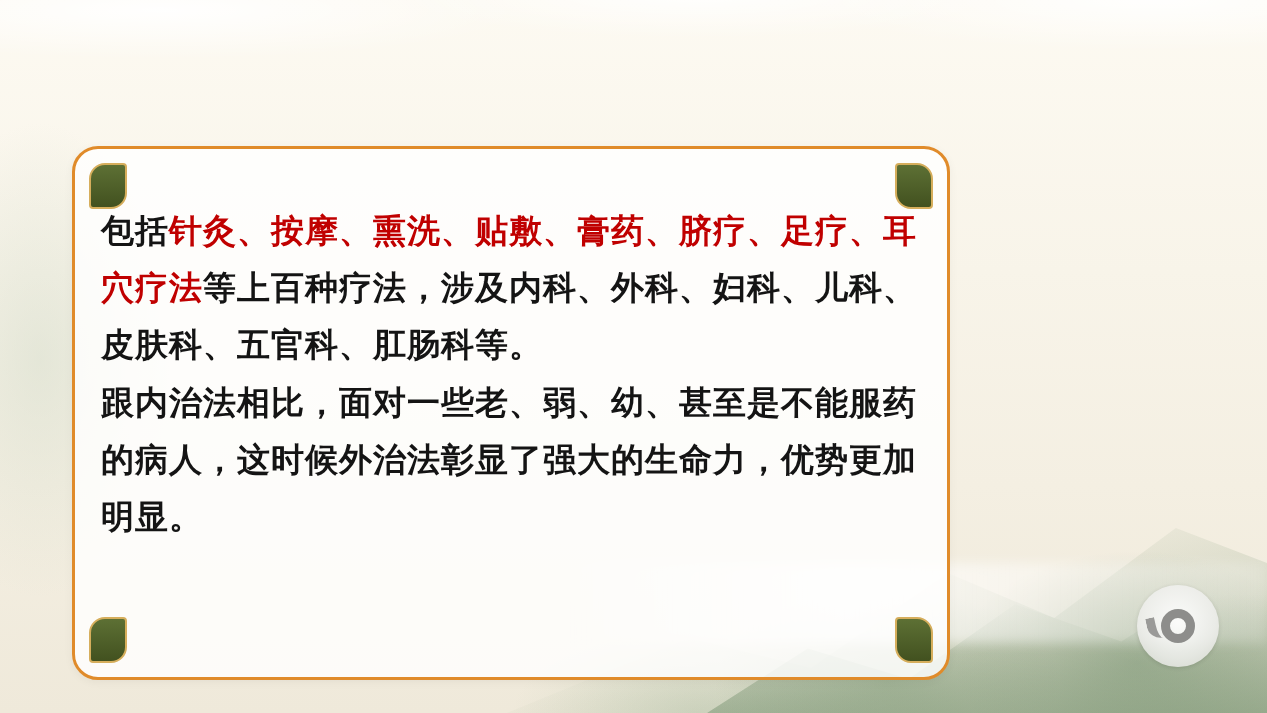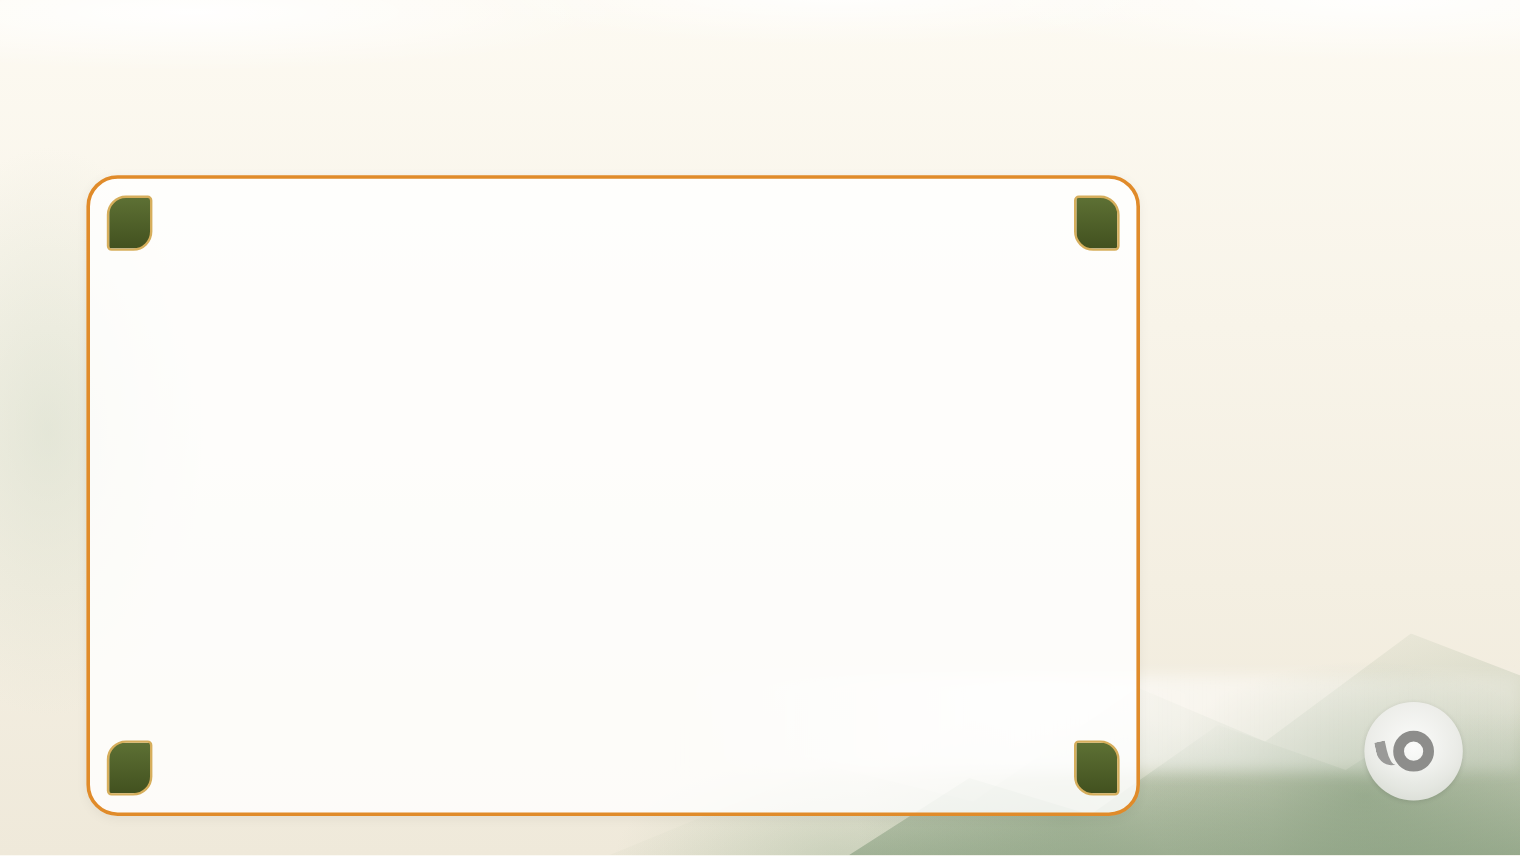--- a/index.html
+++ b/index.html
@@ -252,20 +252,26 @@
   <div class="mist"></div>
 
 
   <div class="card">
     <div class="corner corner-tl"></div>
     <div class="corner corner-tr"></div>
     <div class="corner corner-bl"></div>
     <div class="corner corner-br"></div>
 
     <div class="card-body">
+      <p class="para">
+        <span>包括</span><span class="hl">针灸、按摩、熏洗、贴敷、膏药、脐疗、足疗、耳穴疗法</span><span>等上百种疗法，涉及内科、外科、妇科、儿科、皮肤科、五官科、肛肠科等。</span>
+      </p>
+      <p class="para">
+        <span>跟内治法相比，面对一些老、弱、幼、甚至是不能服药的病人，这时候外治法彰显了强大的生命力，优势更加明显。</span>
+      </p>
     </div>
   </div>
 
   <div class="watermark">
     <div class="ring"></div>
     <div class="tail"></div>
   </div>
 
 </div>
 

